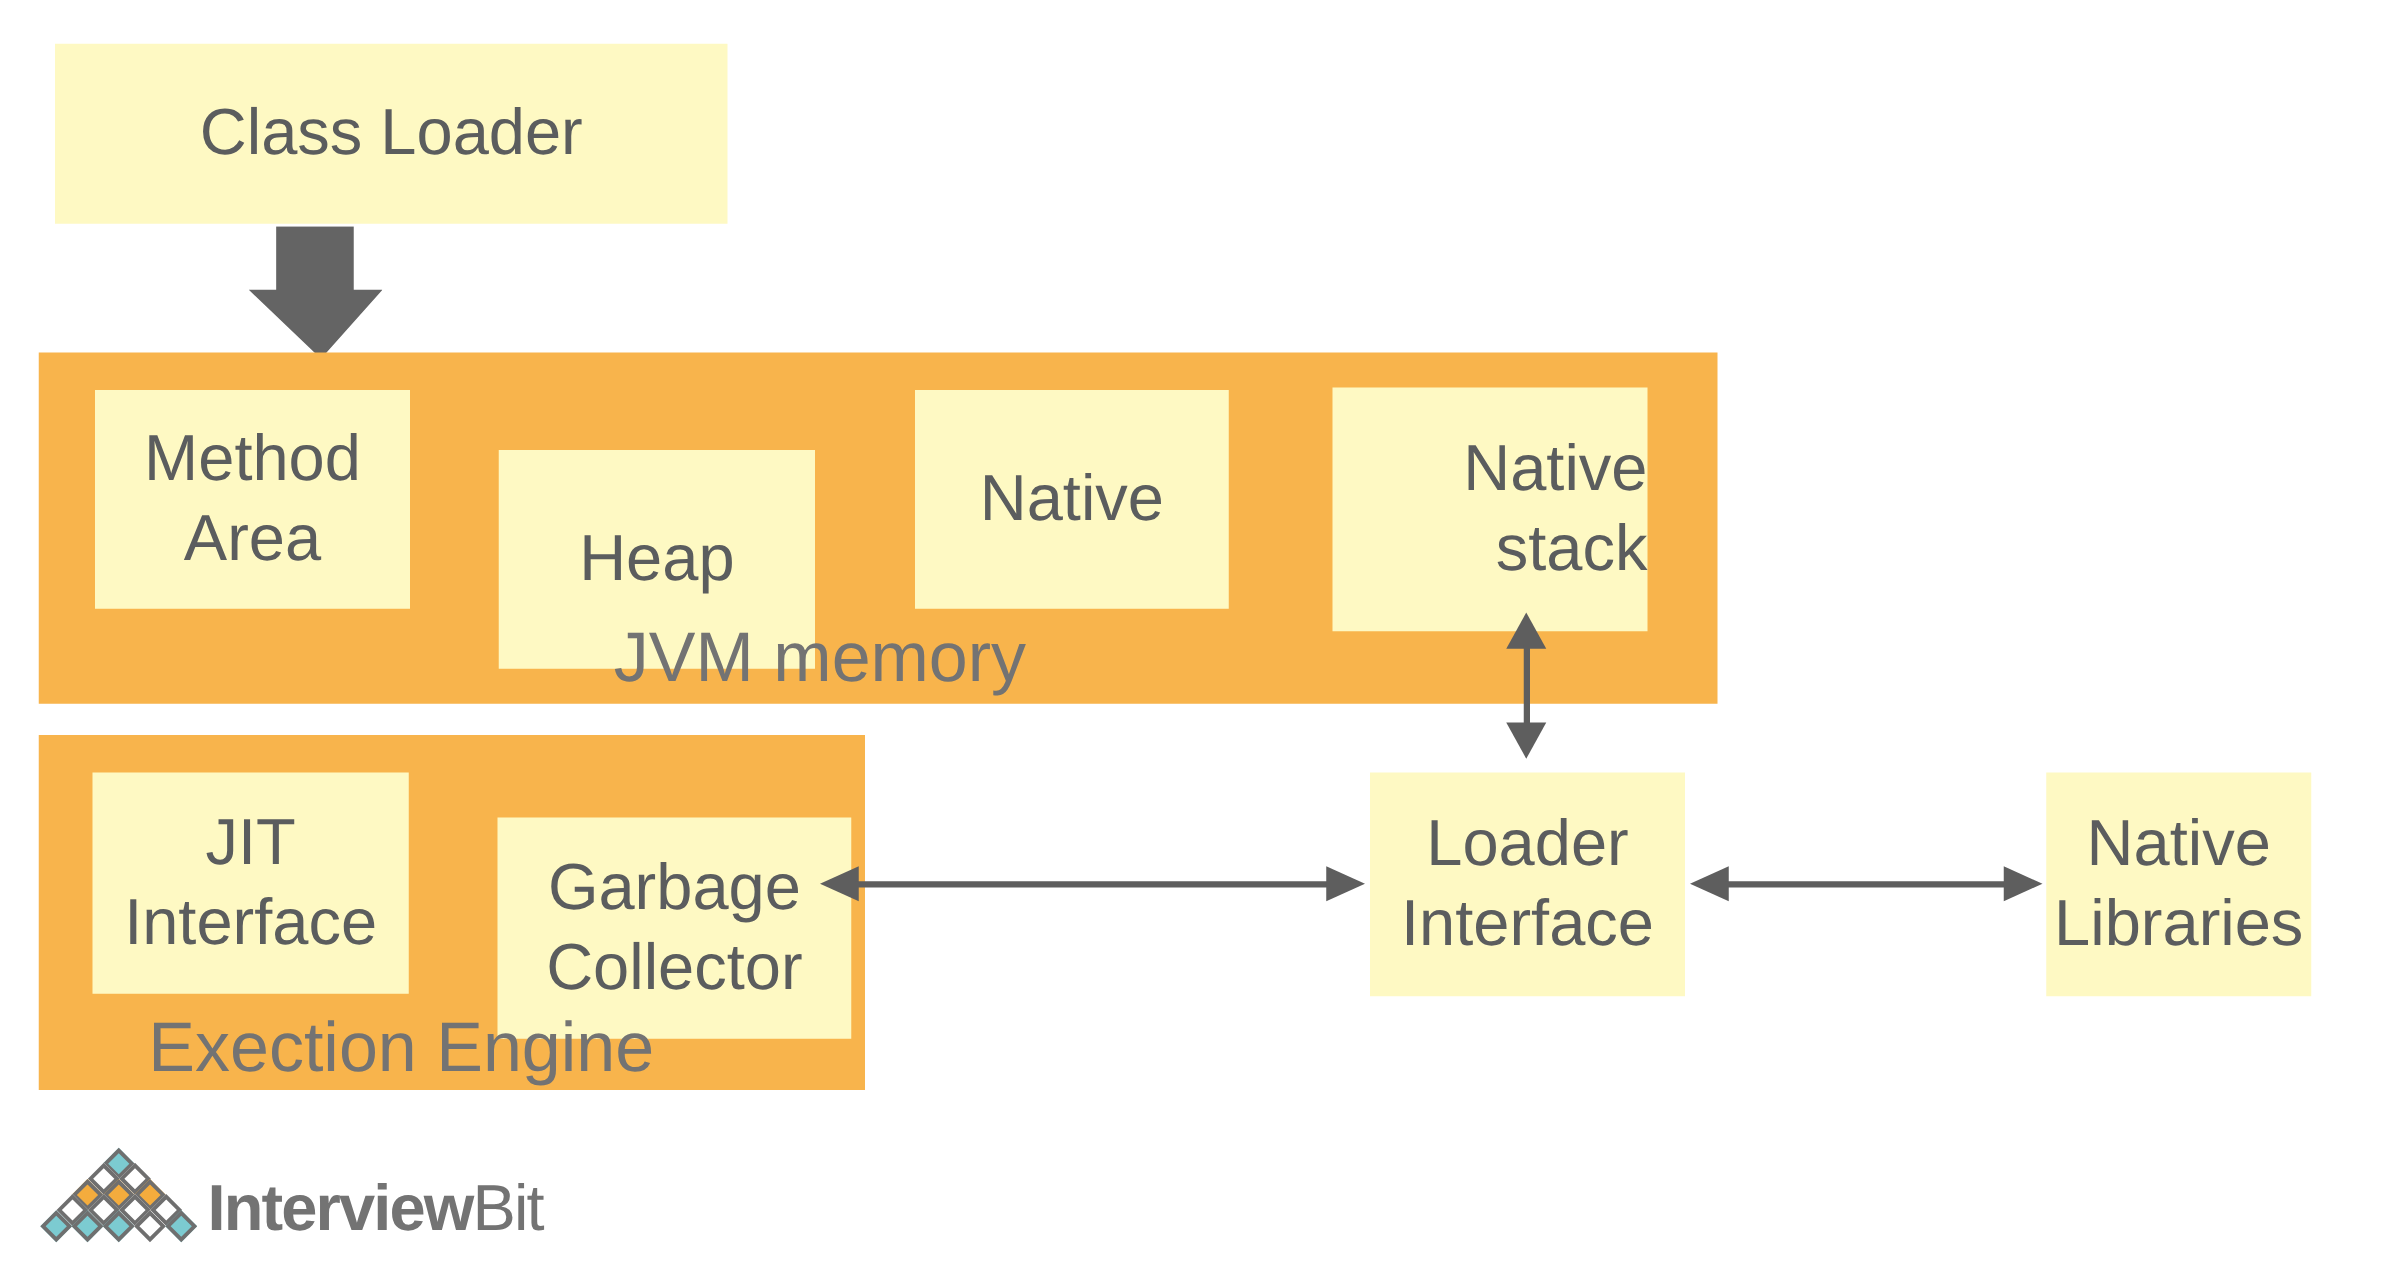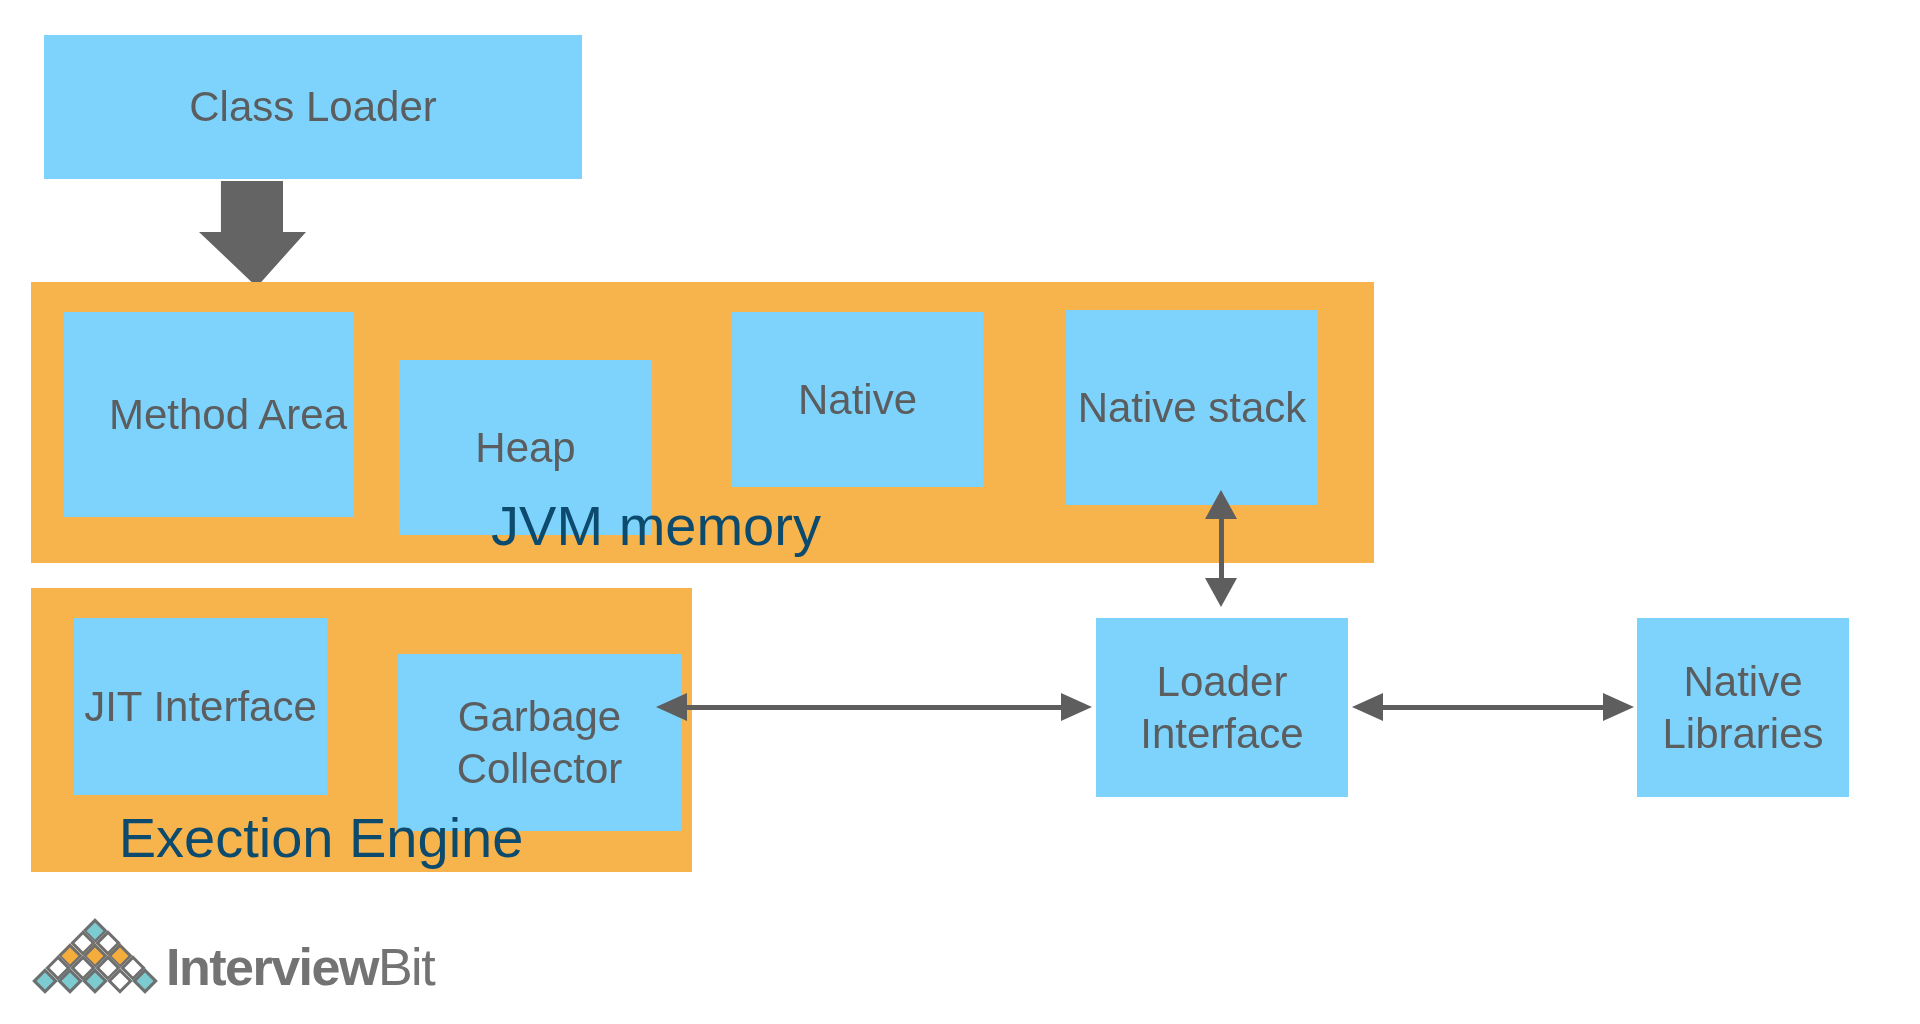--- a/index.html
+++ b/index.html
@@ -5,35 +5,35 @@
   html,body{margin:0;padding:0;}
   body{
     width:1920px;height:1024px;position:relative;background:#ffffff;
     font-family:"Liberation Sans","DejaVu Sans",sans-serif;
     overflow:hidden;
   }
   .abs{position:absolute;}
   
   .box{
     position:absolute;
-    background:#7dd3fc;
+    background:#fef9c3;
     color:#5B5D5E;
     display:flex;align-items:center;justify-content:center;
     text-align:center;
-    font-size:42px;line-height:1.22;
+    font-size:52px;line-height:1.22;
   }
   
   .container{
     position:absolute;
     background:#F8B44C;
   }
   
   .clabel{
     position:absolute;
-    color:#0c4a6e;
+    color:#737373;
     font-size:56px;line-height:1;
     text-align:center;
   }
   
   .block-arrow{
     position:absolute;
     left:199px;top:181px;width:107px;height:106px;
     background:#646464;
     -webkit-clip-path:polygon(20.5% 0, 78.5% 0, 78.5% 48%, 100% 48%, 54% 100%, 0 48%, 20.5% 48%);
     clip-path:polygon(20.5% 0, 78.5% 0, 78.5% 48%, 100% 48%, 54% 100%, 0 48%, 20.5% 48%);
@@ -64,21 +64,21 @@
   .logo-text .light{font-weight:normal;}
 </style>
 </head>
 <body>
 
 <div class="box" style="left:44px;top:35px;width:538px;height:144px;">Class Loader</div>
 
 <div class="block-arrow"></div>
 
 <div class="container" style="left:31px;top:282px;width:1343px;height:281px;"></div>
-<div class="box" style="left:64px;top:312px;width:252px;height:205px;padding-left:38px;">Method Area</div>
+<div class="box" style="left:76px;top:312px;width:252px;height:175px;">Method Area</div>
 <div class="box" style="left:399px;top:312px;width:253px;height:175px;margin-top:48px;">Heap</div>
 <div class="box" style="left:732px;top:312px;width:251px;height:175px;">Native</div>
 <div class="box" style="left:1066px;top:310px;width:252px;height:195px;text-align:right;">Native stack</div>
 <div class="clabel" style="left:31px;top:498px;width:1250px;">JVM memory</div>
 
 <div class="container" style="left:31px;top:588px;width:661px;height:284px;"></div>
 <div class="box" style="left:74px;top:618px;width:253px;height:177px;">JIT Interface</div>
 <div class="box" style="left:398px;top:654px;width:283px;height:177px;">Garbage Collector</div>
 <div class="clabel" style="left:31px;top:810px;width:580px;">Exection Engine</div>
 

